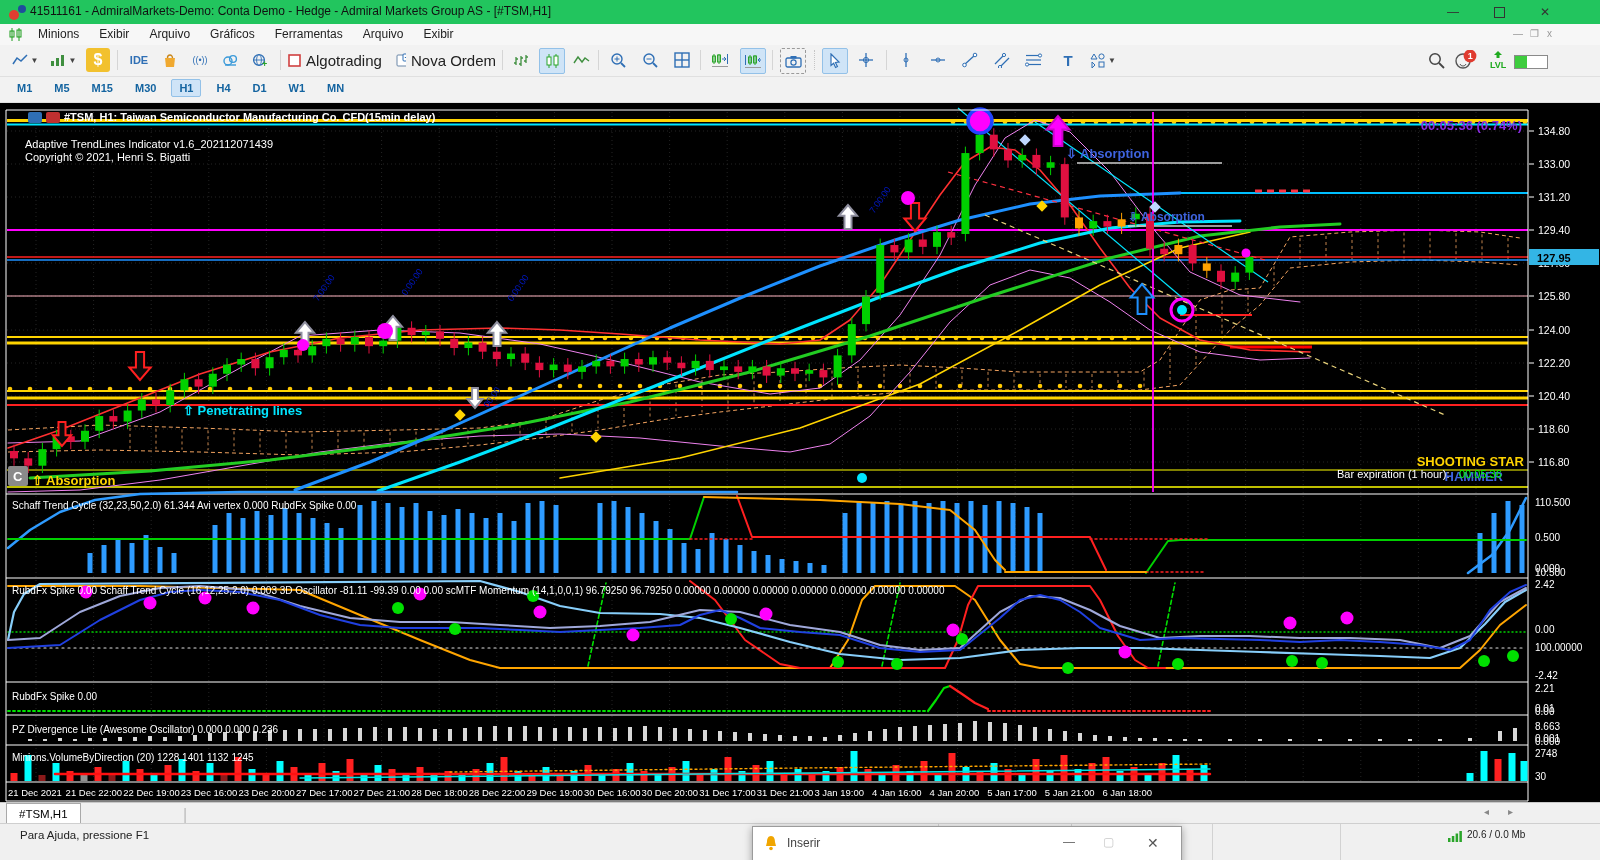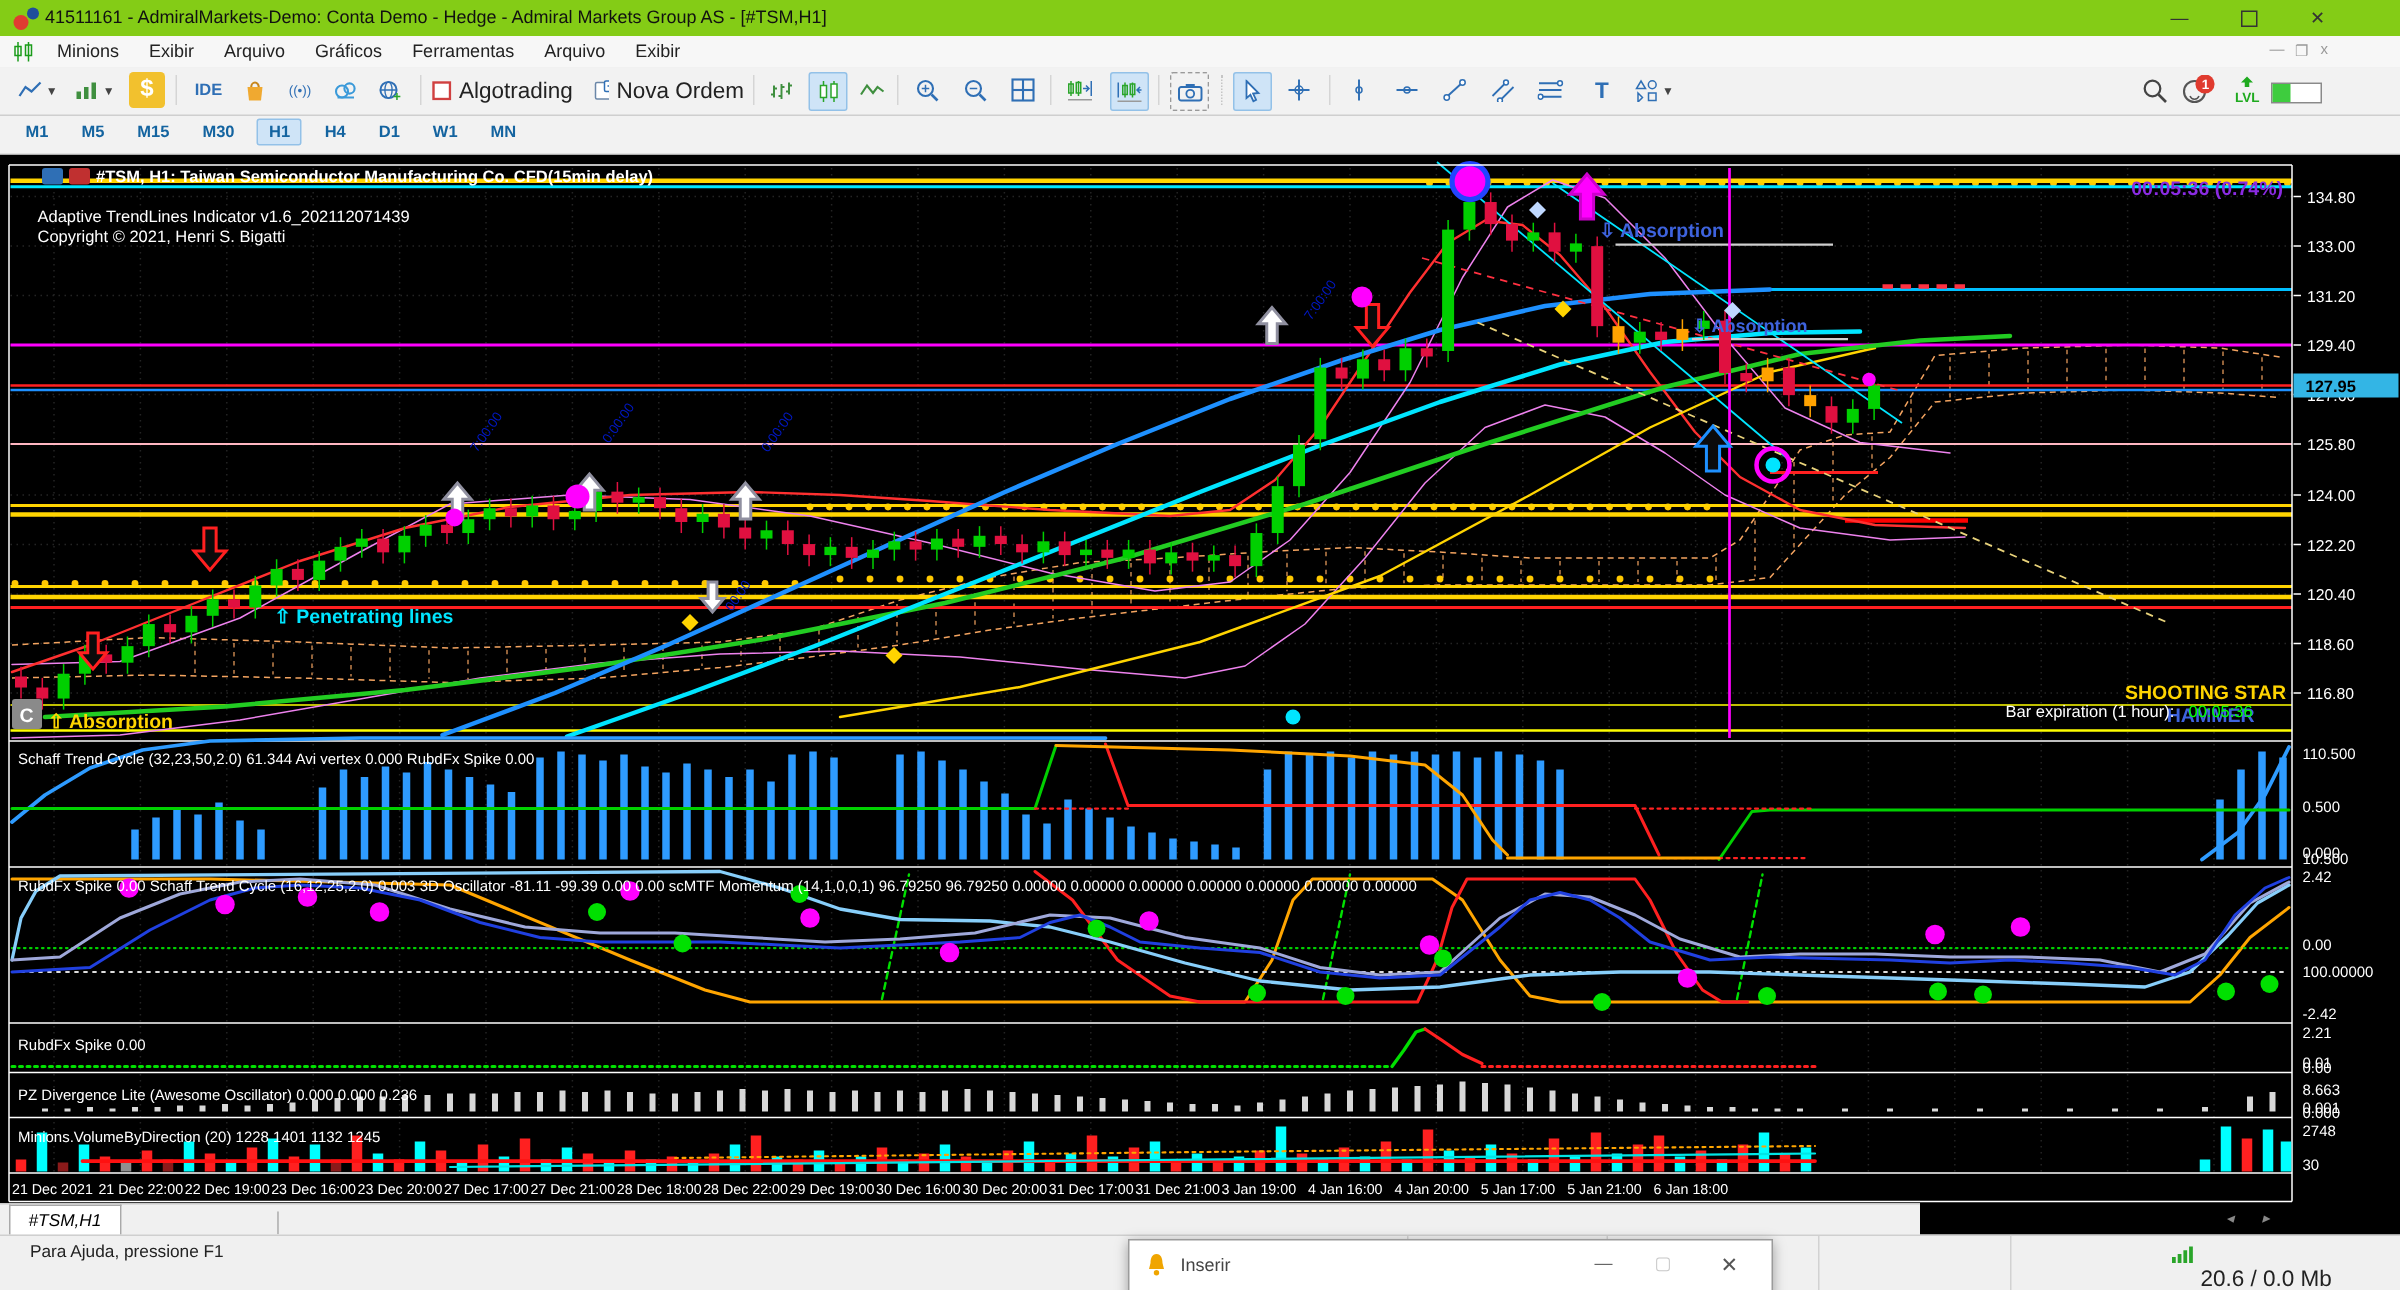--- a/index.html
+++ b/index.html
@@ -1,37 +1,37 @@
 <!DOCTYPE html>
 <html><head>
 <meta charset="utf-8">
 <style>
   html,body{margin:0;padding:0;width:1600px;height:860px;overflow:hidden;background:#000;
     font-family:"Liberation Sans",sans-serif;-webkit-font-smoothing:antialiased;}
   .abs{position:absolute;}
   
-  #titlebar{left:0;top:0;width:1600px;height:24px;background:#84cc16;border-bottom:1px solid #e2e2e2;z-index:5;}
+  #titlebar{left:0;top:0;width:1600px;height:24px;background:#22c55e;border-bottom:1px solid #e2e2e2;z-index:5;}
   #titlebar .title{position:absolute;left:30px;top:4px;font-size:12px;color:#111;}
   .wbtn{position:absolute;top:0;width:46px;height:24px;text-align:center;line-height:24px;color:#333;font-size:12px;}
   .restore-box{display:inline-block;width:9px;height:9px;border:1px solid #333;margin-top:7px;}
   #menubar{left:0;top:24px;width:1600px;height:21px;background:#f7f7f7;z-index:5;border-bottom:1px solid #ececec;}
   .menu-item{display:inline-block;padding:3px 10px;font-size:12px;color:#222;}
   #menu-items{position:absolute;left:28px;top:0;}
   .mini-ctl{position:absolute;top:4px;color:#999;font-size:10px;}
   #toolbar{left:0;top:45px;width:1600px;height:31px;background:#f2f2f2;border-bottom:1px solid #e0e0e0;z-index:5;}
   .tbtn{position:absolute;top:3px;height:24px;min-width:24px;border-radius:2px;display:flex;align-items:center;justify-content:center;}
   .tbtn.on{background:#cfe4f7;border:1px solid #93c1e8;}
   .tsep{position:absolute;top:5px;width:1px;height:20px;background:#d5d5d5;}
   .tlabel{font-size:15px;color:#222;margin-left:5px;white-space:nowrap;}
   .caret{font-size:8px;color:#444;margin-left:2px;}
   #tfbar{left:0;top:77px;width:1600px;height:25px;background:#f2f2f2;border-bottom:1px solid #e0e0e0;z-index:5;}
   .tf{display:inline-block;margin:2px 4px;padding:2px 7px;font-size:11px;font-weight:bold;color:#1464a0;border-radius:2px;}
   .tf.on{background:#cfe4f7;border:1px solid #93c1e8;}
   
-  #tabstrip{left:0;top:802px;width:1280px;height:21px;background:#f0f0f0;border-top:1px solid #c9c9c9;z-index:5;font-style:italic;}
+  #tabstrip{left:0;top:802px;width:1600px;height:21px;background:#f0f0f0;border-top:1px solid #c9c9c9;z-index:5;}
   .tab{position:absolute;top:0;height:20px;line-height:20px;padding:0 12px;font-size:11.5px;}
   .tab.on{background:#fff;border:1px solid #a9a9a9;border-bottom:none;color:#000;}
   .tab.off{color:#555;margin-top:44px;}
   #statusbar{left:0;top:823px;width:1600px;height:37px;background:#f0f0f0;border-top:1px solid #cfcfcf;z-index:5;}
   .scell{position:absolute;top:0;height:20px;border-left:1px solid #d2d2d2;}
   #alerts{left:752px;top:826px;width:428px;height:40px;background:#fff;border:1px solid #9b9b9b;
     box-shadow:0 2px 8px rgba(0,0,0,.35);z-index:8;}
   #alerts .atitle{position:absolute;left:34px;top:9px;font-size:12px;color:#444;}
   .abtn{position:absolute;top:8px;color:#666;font-size:12px;}
   svg text{font-family:"Liberation Sans",sans-serif;}
@@ -1172,21 +1172,21 @@
   <span class="scell" style="left:938px;height:37px"></span>
   <span class="scell" style="left:1071px;height:37px"></span>
   <span class="scell" style="left:1212px;height:37px"></span>
   <span class="scell" style="left:1340px;height:37px"></span>
   <svg class="abs" style="left:1448px;top:6px" width="14" height="12">
     <rect x="0" y="8" width="2.5" height="4" fill="#2aa52a"></rect>
       <rect x="3.8" y="6" width="2.5" height="6" fill="#2aa52a"></rect>
       <rect x="7.6" y="3.5" width="2.5" height="8.5" fill="#2aa52a"></rect>
       <rect x="11.4" y="1" width="2.5" height="11" fill="#2aa52a"></rect>
   </svg>
-  <span class="abs" style="left:1467px;top:20px;font-size:15px;color:#222">20.6 / 0.0 Mb</span>
+  <span class="abs" style="left:1467px;top:5px;font-size:10px;color:#222">20.6 / 0.0 Mb</span>
 </div>
 
 <div id="alerts" class="abs">
   <svg class="abs" style="left:10px;top:7px" width="16" height="17">
     <path d="M8 2 C5 2 4 5 4 8 L3 12 H13 L12 8 C12 5 11 2 8 2 Z" fill="#F0A500"></path>
       <circle cx="8" cy="14.5" r="1.8" fill="#F0A500"></circle>
   </svg>
   <span class="atitle">Inserir</span>
   <span class="abtn" style="left:310px">—</span>
   <span class="abtn" style="left:350px;color:#c9c9c9">▢</span>

